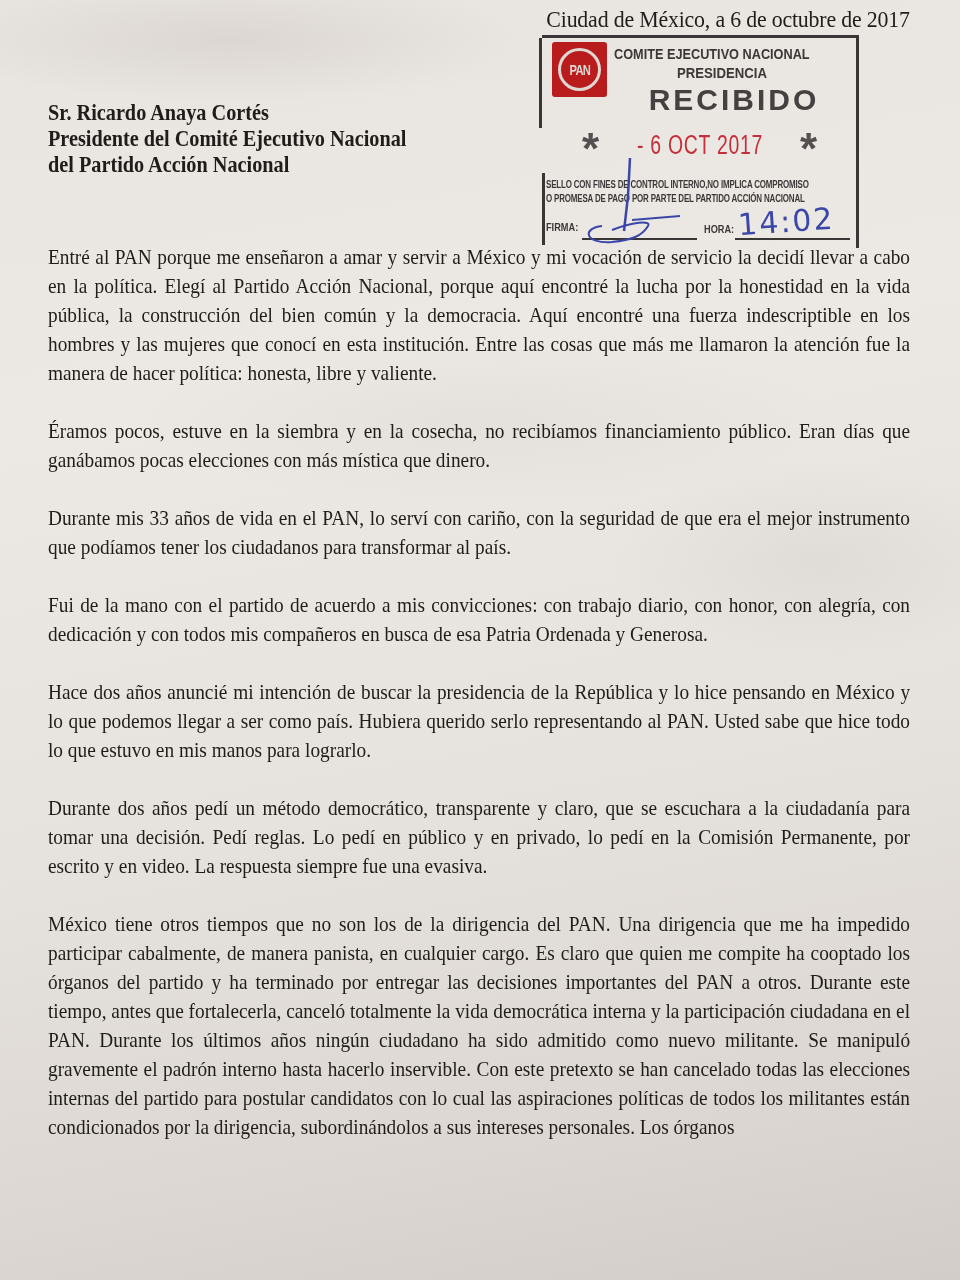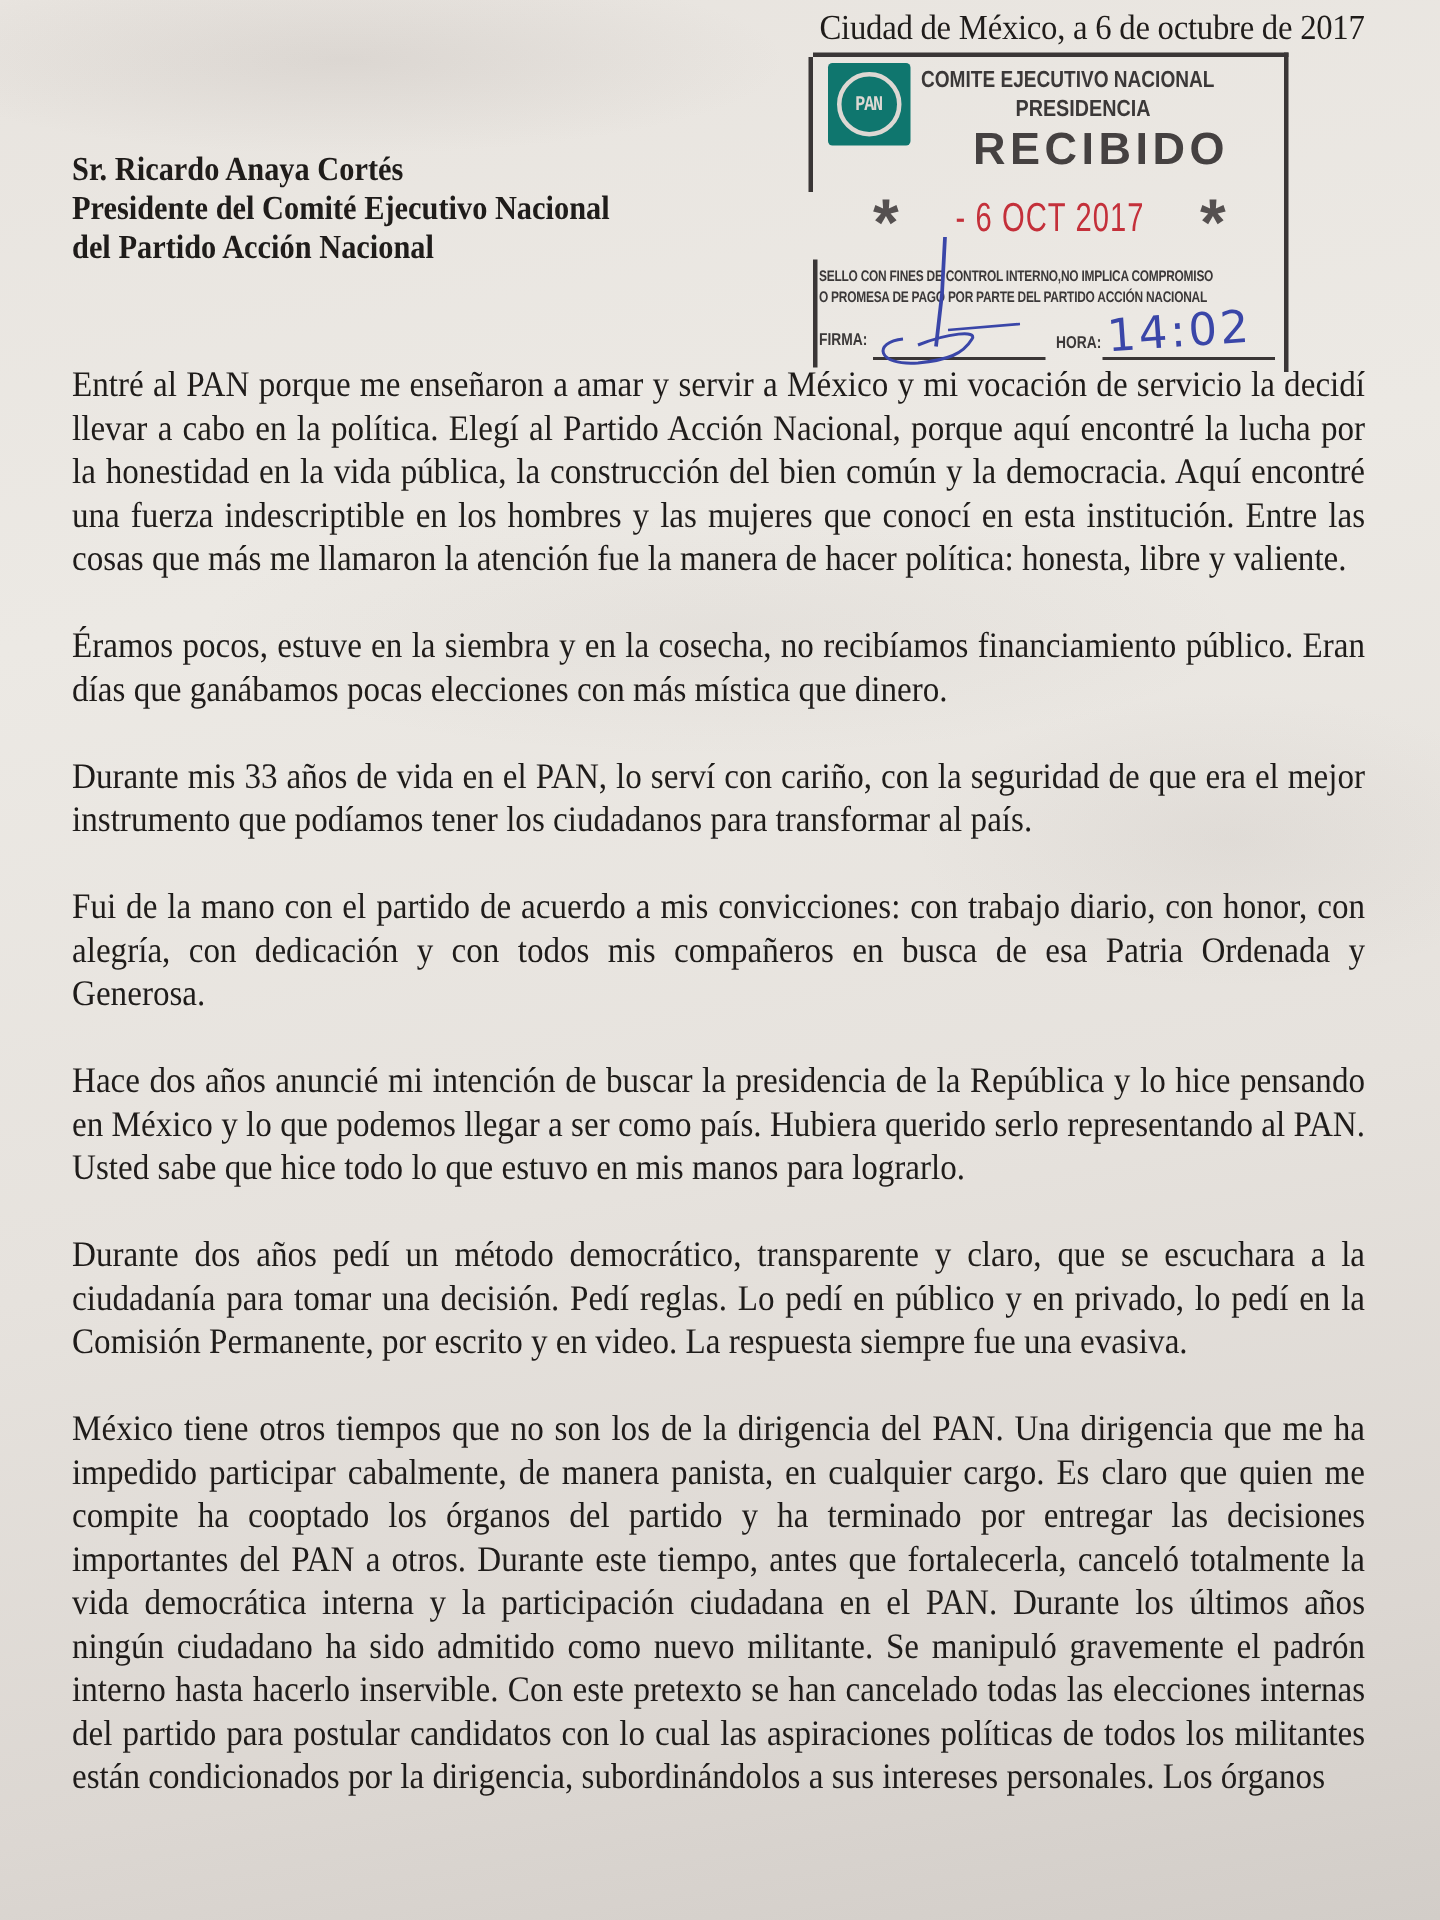--- a/index.html
+++ b/index.html
@@ -30,22 +30,22 @@
 
     
     .stamp {
       position: absolute; left: 542px; top: 35px; width: 314px; height: 210px;
       border-top: 3px solid #3a3636; border-right: 3px solid #3a3636;
       font-family: "Liberation Sans", "DejaVu Sans", sans-serif; color: #3b3838;
     }
     .stamp-left-line { position: absolute; left: -3px; top: 0; width: 3px; height: 90px; background: #3a3636; }
     .stamp-left-line2 { position: absolute; left: 0px; top: 135px; width: 3px; height: 72px; background: #3a3636; }
     .pan-logo {
-      position: absolute; left: 10px; top: 4px; width: 55px; height: 55px; background: #0f766e; border-radius: 3px;
-      display: flex; align-items: center; justify-content: center; font-family: Liberation Mono, monospace;
+      position: absolute; left: 10px; top: 4px; width: 55px; height: 55px; background: #b91c1c; border-radius: 3px;
+      display: flex; align-items: center; justify-content: center;
     }
     .pan-ring {
       width: 43px; height: 43px; border-radius: 50%; border: 3px solid #ddd8d3;
       display: flex; align-items: center; justify-content: center; box-sizing: border-box;
     }
     .pan-ring span { color: #ddd8d3; font-weight: bold; font-size: 14px; letter-spacing: -1px; transform: scaleX(0.8); }
     .stamp-l1 { position: absolute; left: 72px; top: 7px; font-weight: bold; font-size: 15.5px; white-space: nowrap; transform: scaleX(0.82); transform-origin: left top; }
     .stamp-l2 { position: absolute; left: 80px; top: 26px; width: 200px; text-align: center; font-weight: bold; font-size: 15.5px; transform: scaleX(0.85); }
     .stamp-l3 { position: absolute; left: 72px; top: 45px; width: 240px; text-align: center; font-weight: 700; font-size: 30px; letter-spacing: 3px; color: #454141; }
     .stamp-date-row { position: absolute; left: 0; top: 88px; width: 310px; height: 40px; }
@@ -57,21 +57,21 @@
     .stamp-firma { position: absolute; left: 4px; top: 183px; font-size: 11.5px; font-weight: bold; transform: scaleX(0.8); transform-origin: left top; }
     .firma-line { position: absolute; left: 40px; top: 200px; width: 115px; height: 1.5px; background: #3a3636; }
     .stamp-hora { position: absolute; left: 162px; top: 185px; font-size: 11.5px; font-weight: bold; transform: scaleX(0.8); transform-origin: left top; }
     .hora-line { position: absolute; left: 193px; top: 200px; width: 115px; height: 1.5px; background: #3a3636; }
     .hora-value { position: absolute; left: 196px; top: 166px; font-family: "DejaVu Sans", sans-serif; font-size: 30px; color: #3a46a8; transform: rotate(-4deg); letter-spacing: 2px; }
     .signature { position: absolute; left: 30px; top: 118px; width: 110px; height: 90px; }
 
     
     .body-text {
       position: absolute; left: 48px; top: 243px; width: 862px;
-      font-size: 24px; line-height: 29px; text-align: justify;
+      font-size: 21px; line-height: 29px; text-align: justify;
     }
     .para { margin: 0 0 29px 0; transform: scaleX(0.92); transform-origin: left top; width: 937px; }
   </style>
 </head>
 <body>
 
 <div class="page">
   <div class="ghost"></div>
 
   <div class="date">Ciudad de México, a 6 de octubre de 2017</div>

